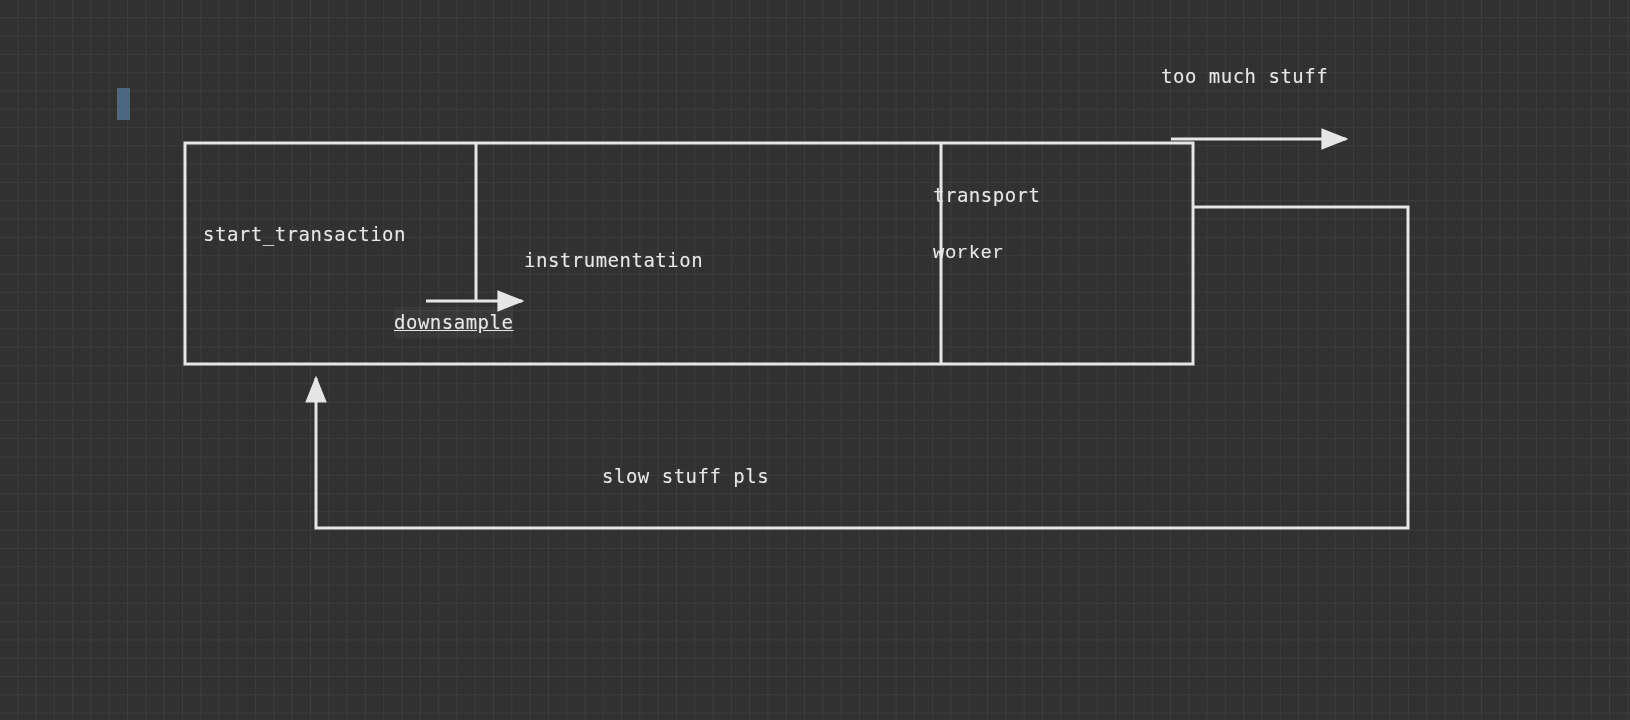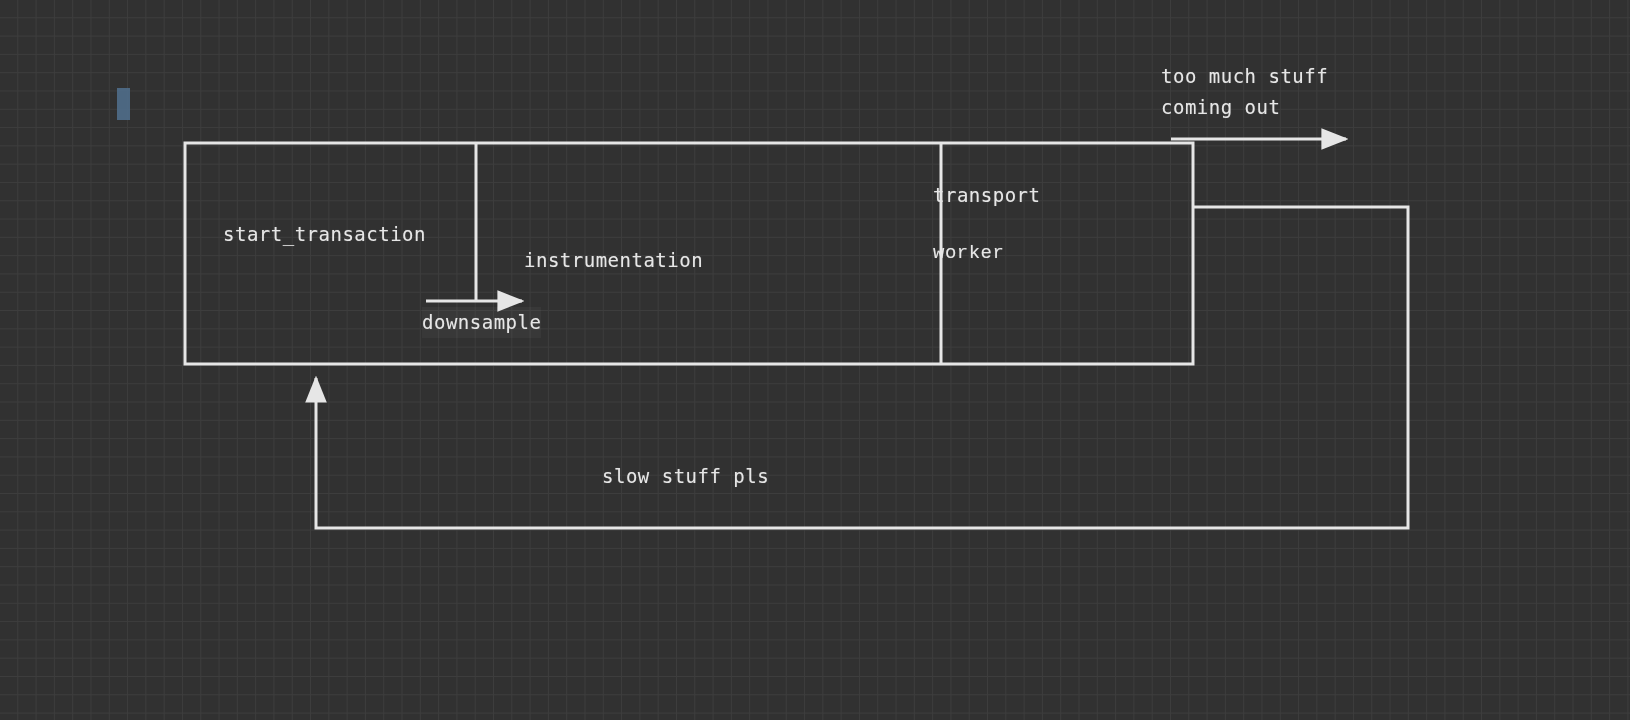--- a/index.html
+++ b/index.html
@@ -73,29 +73,28 @@
 
     <line x1="426" y1="301" x2="522" y2="301" stroke="#e6e6e6" stroke-width="3" marker-end="url(#arrowhead)"></line>
 
     <line x1="1171" y1="139" x2="1346" y2="139" stroke="#e6e6e6" stroke-width="3" marker-end="url(#arrowhead)"></line>
 
     <polyline points="1193,207 1408,207 1408,528 316,528 316,378" fill="none" stroke="#e6e6e6" stroke-width="3" marker-end="url(#arrowhead-up)"></polyline>
   </svg>
 
   <div class="sel-rect" style="left:117px; top:88px; width:13px; height:32px;"></div>
 
-  <div class="dlabel" style="left:203px; top:219px;margin-left:20px;">start_transaction</div>
+  <div class="dlabel" style="left:203px; top:219px;">start_transaction</div>
 
-  <div class="dlabel shaded" style="left:422px; top:307px;">downsample</div>
+  <div class="dlabel shaded" style="left:394px; top:307px;text-decoration:underline;">downsample</div>
 
   <div class="dlabel" style="left:524px; top:245px;">instrumentation</div>
 
   <div class="dlabel" style="left:933px; top:180px;">transport</div>
 
   <div class="dlabel" style="left:933px; top:238px;font-family:Liberation Mono, monospace;">worker</div>
 
   <div class="dlabel" style="left:1161px; top:61px;">too much stuff</div>
 
-  <div class="dlabel" style="left:1161px; top:92px;">coming out</div>
 
   <div class="dlabel" style="left:602px; top:461px;">slow stuff pls</div>
 
 </div>
 
 </body></html>

